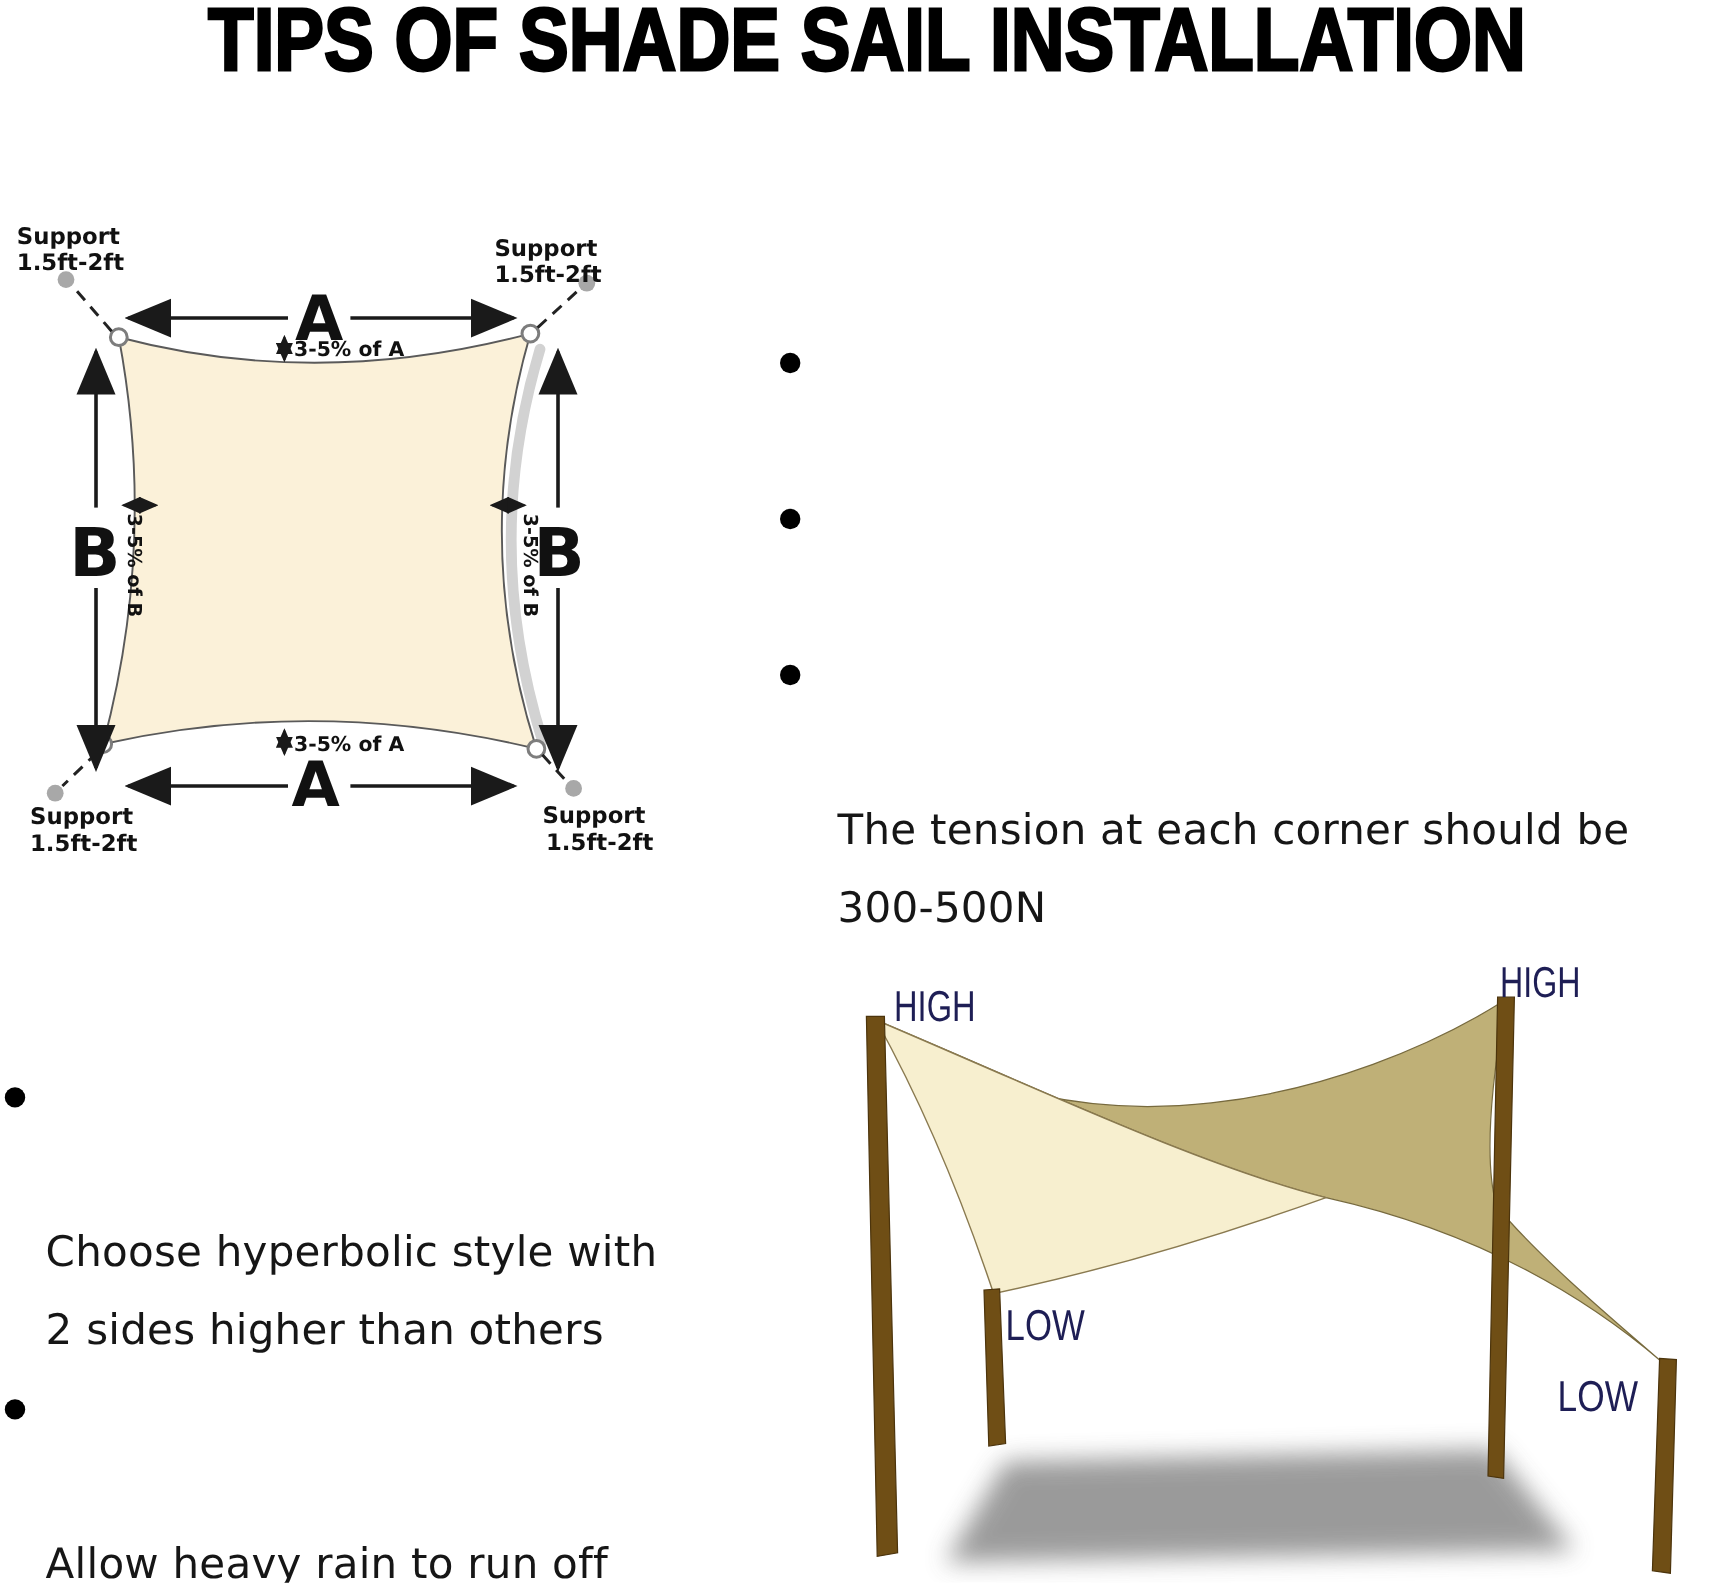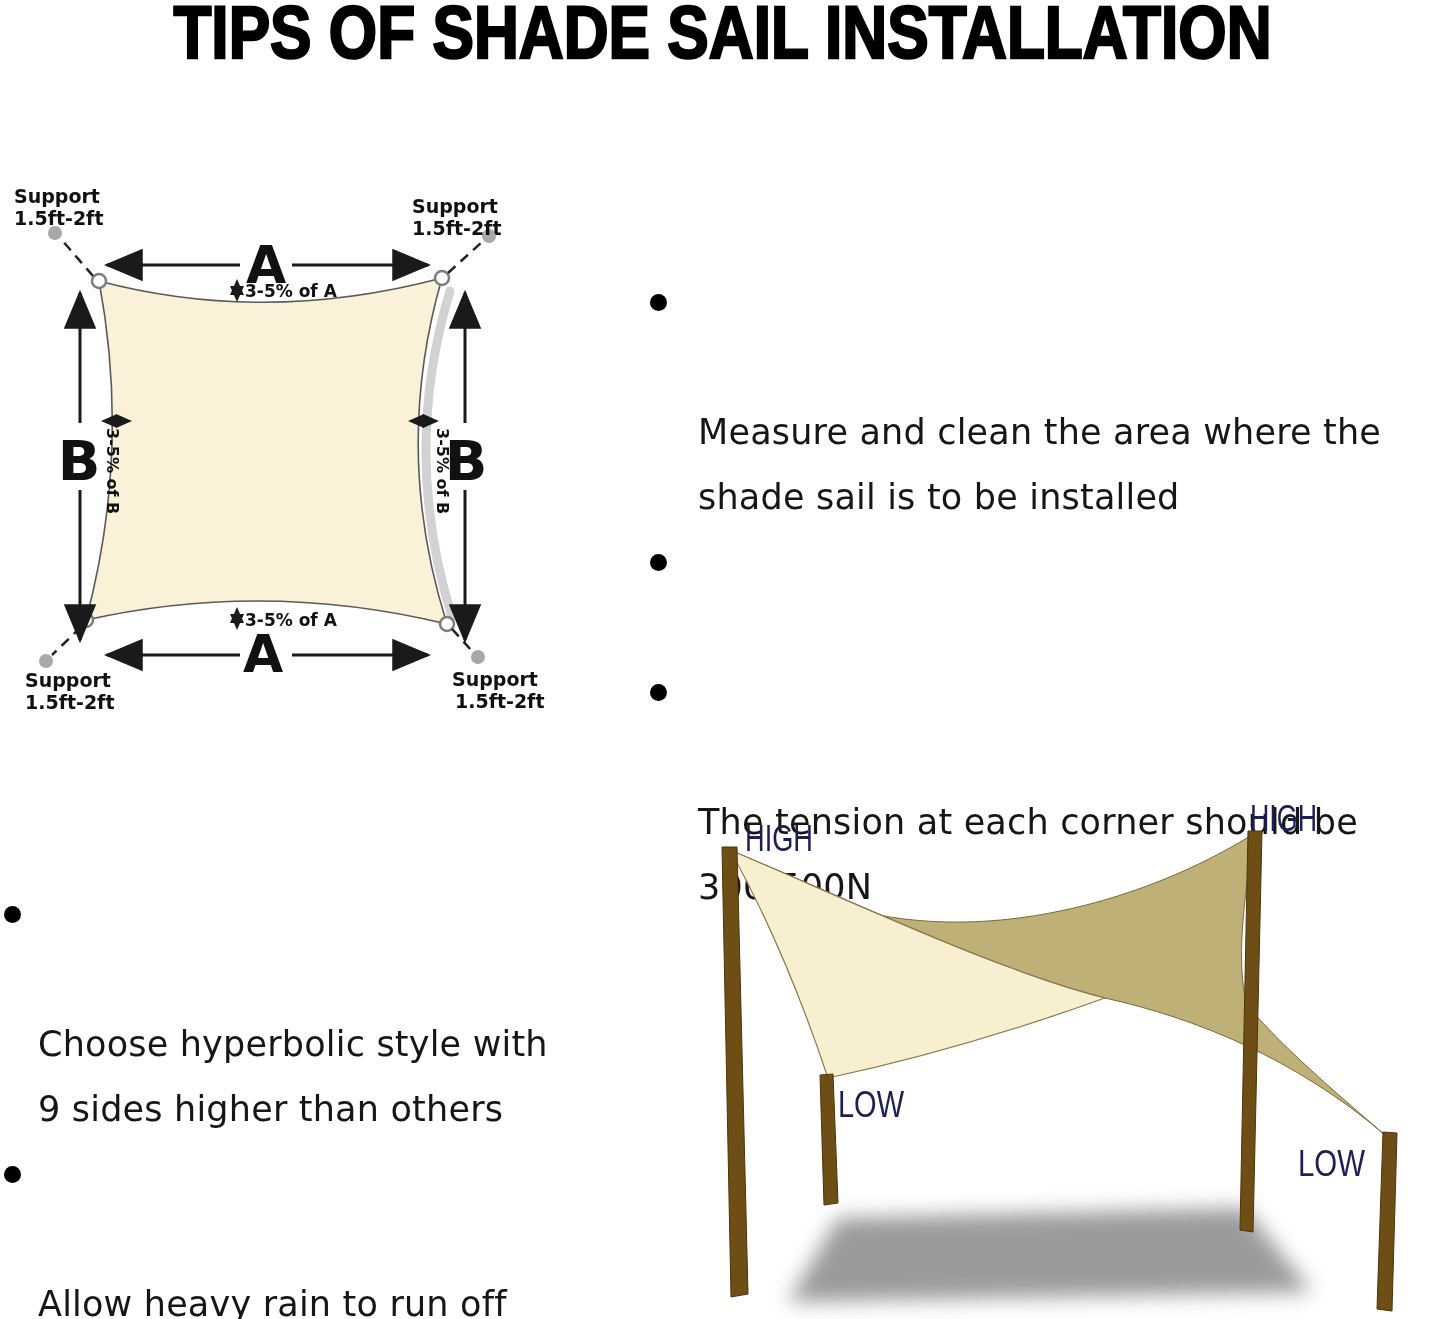--- a/index.html
+++ b/index.html
@@ -92,38 +92,36 @@
   <text x="412" y="235" font-size="19" font-weight="bold" fill="#111">1.5ft-2ft</text>
   <text x="25" y="687" font-size="19" font-weight="bold" fill="#111">Support</text>
   <text x="25" y="709" font-size="19" font-weight="bold" fill="#111">1.5ft-2ft</text>
   <text x="452" y="686" font-size="19" font-weight="bold" fill="#111">Support</text>
   <text x="455" y="708" font-size="19" font-weight="bold" fill="#111">1.5ft-2ft</text>
 </svg>
 
 <div class="tips tips-right">
   <div class="tip-item">
     <span class="bullet"></span>
-    <span>Measure and clean the area where the
-shade sail is to be installed</span>
   </div>
   <div class="tip-item">
     <span class="bullet"></span>
   </div>
   <div class="tip-item">
     <span class="bullet"></span>
     <span>The tension at each corner should be
 300-500N</span>
   </div>
 </div>
 
 <div class="tips tips-left">
   <div class="tip-item">
     <span class="bullet"></span>
     <span>Choose hyperbolic style with
-9 sides higher than others</span>
+2 sides higher than others</span>
   </div>
   <div class="tip-item">
     <span class="bullet"></span>
     <span>Allow heavy rain to run off
 and also makes your shade
 sail looks more attractive</span>
   </div>
 </div>
 
 <svg class="illus-svg" width="765" height="544" viewBox="680 775 765 544">

